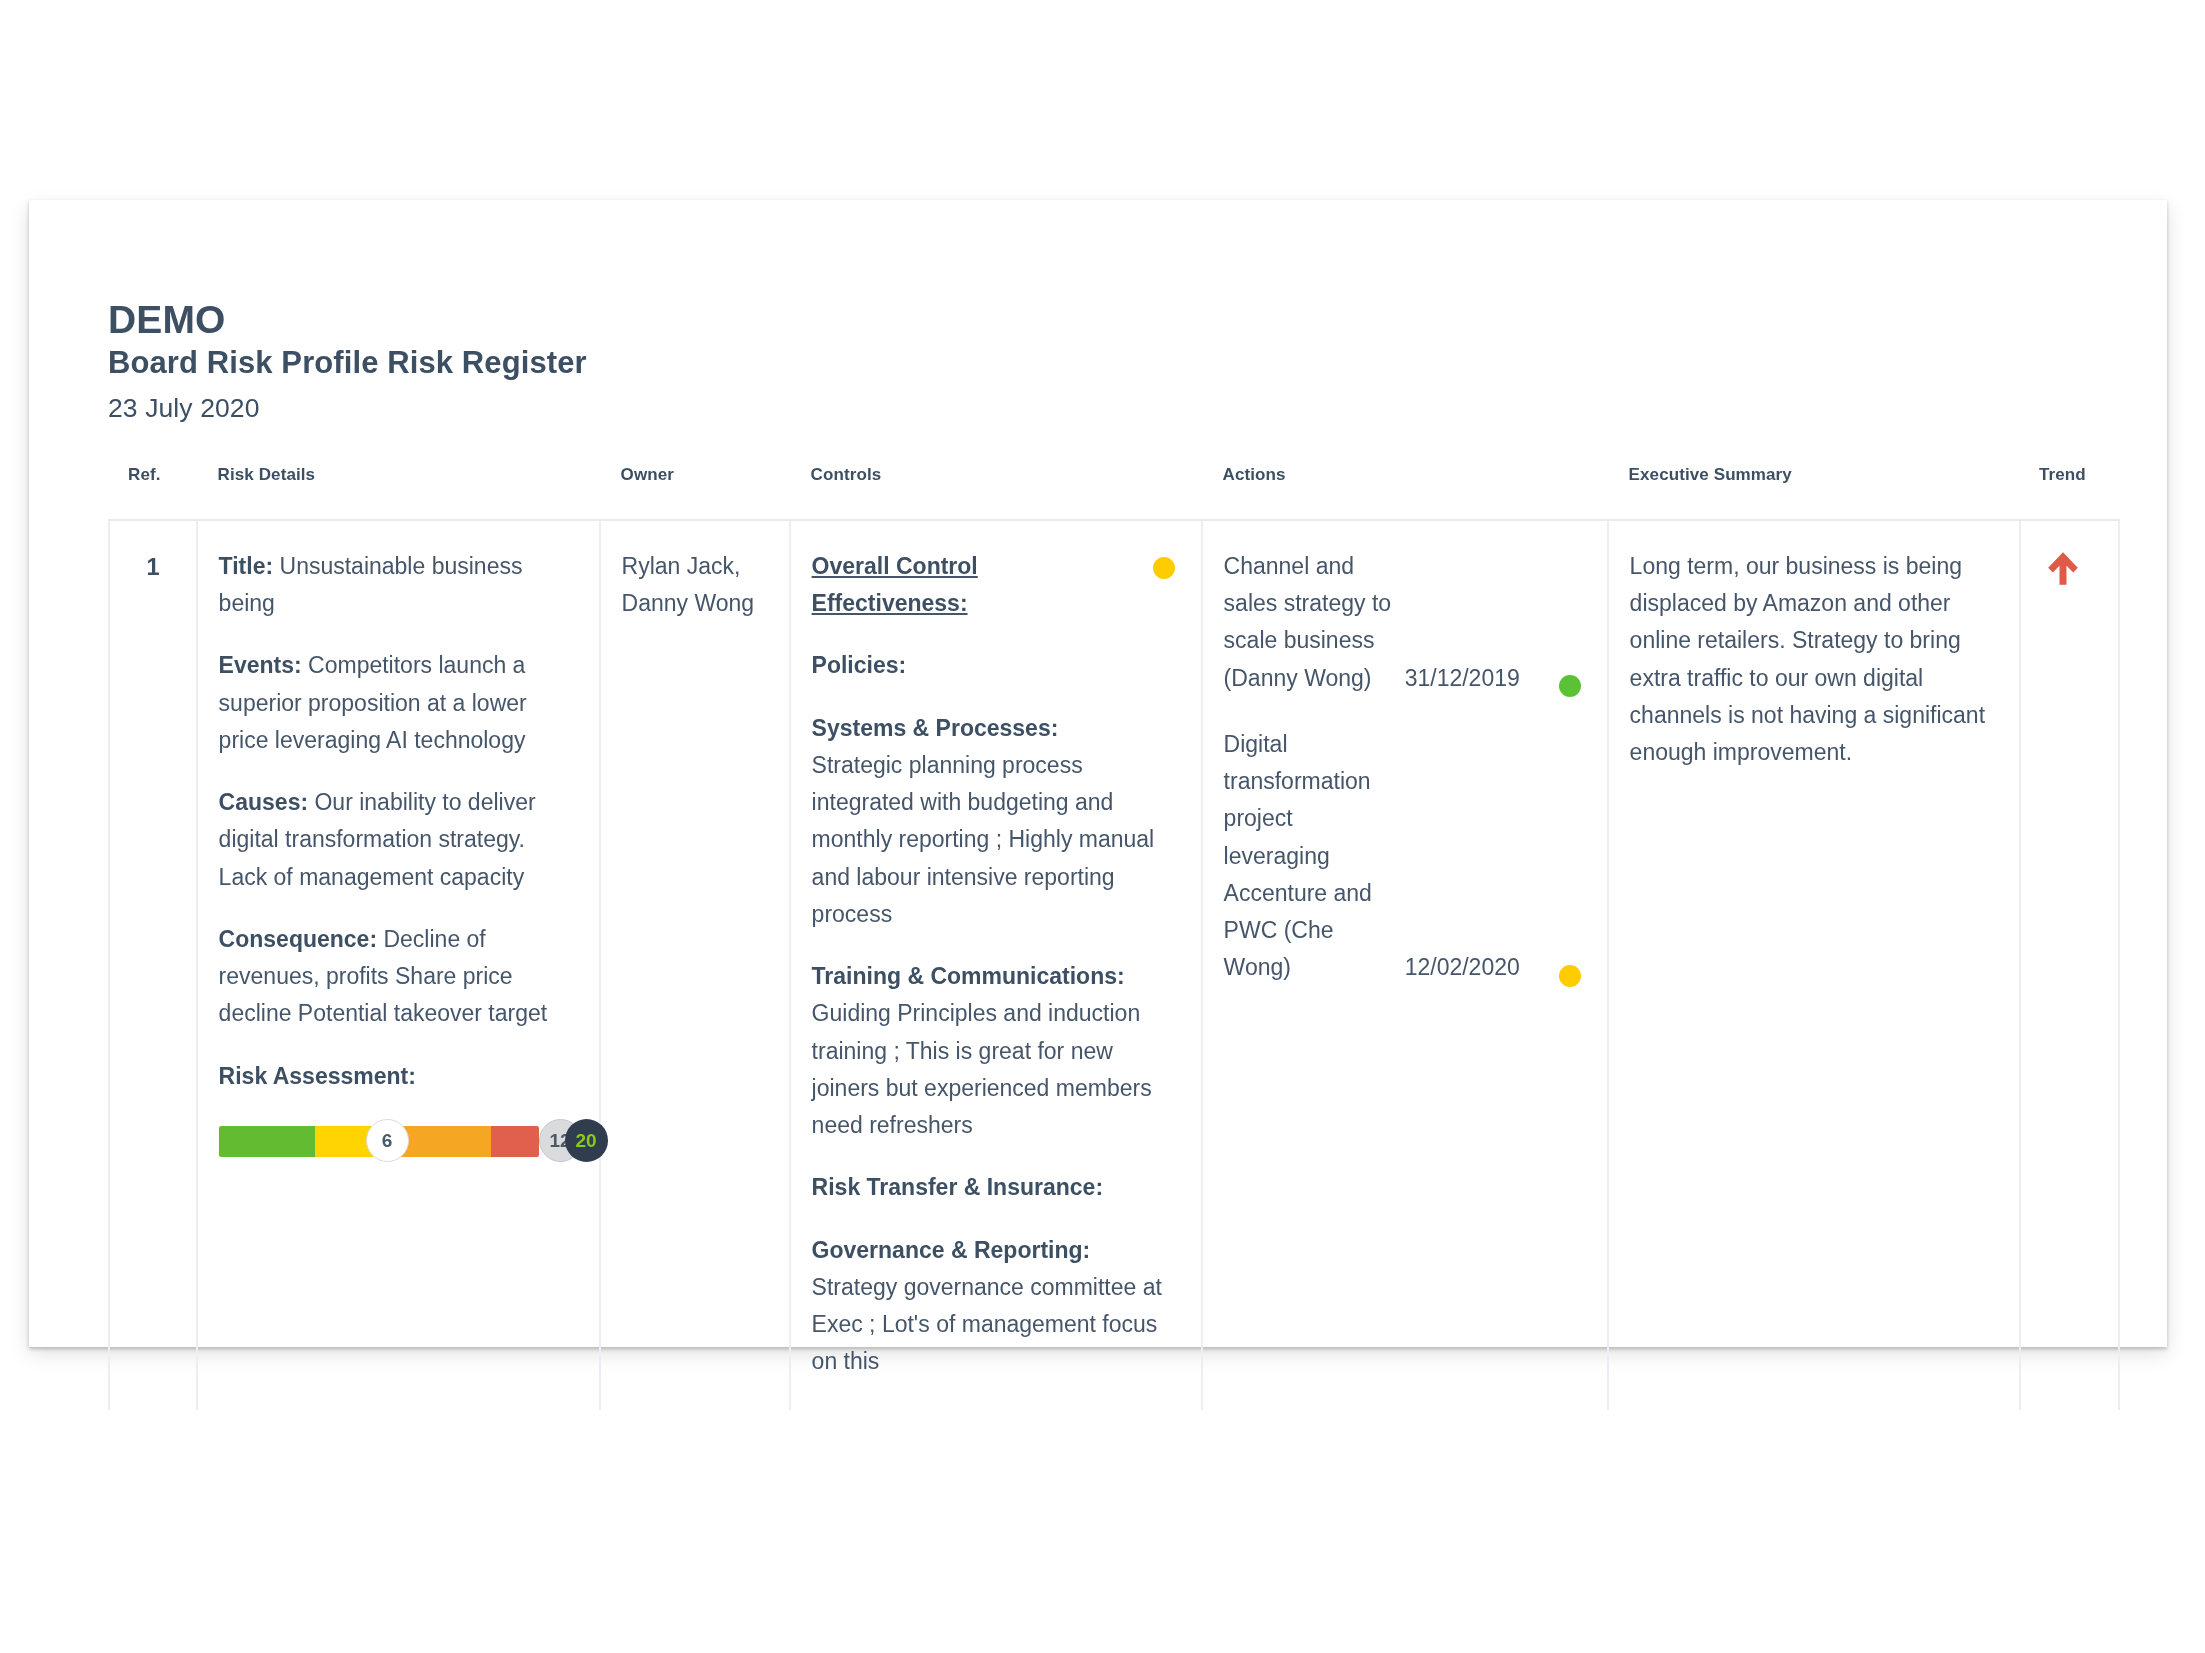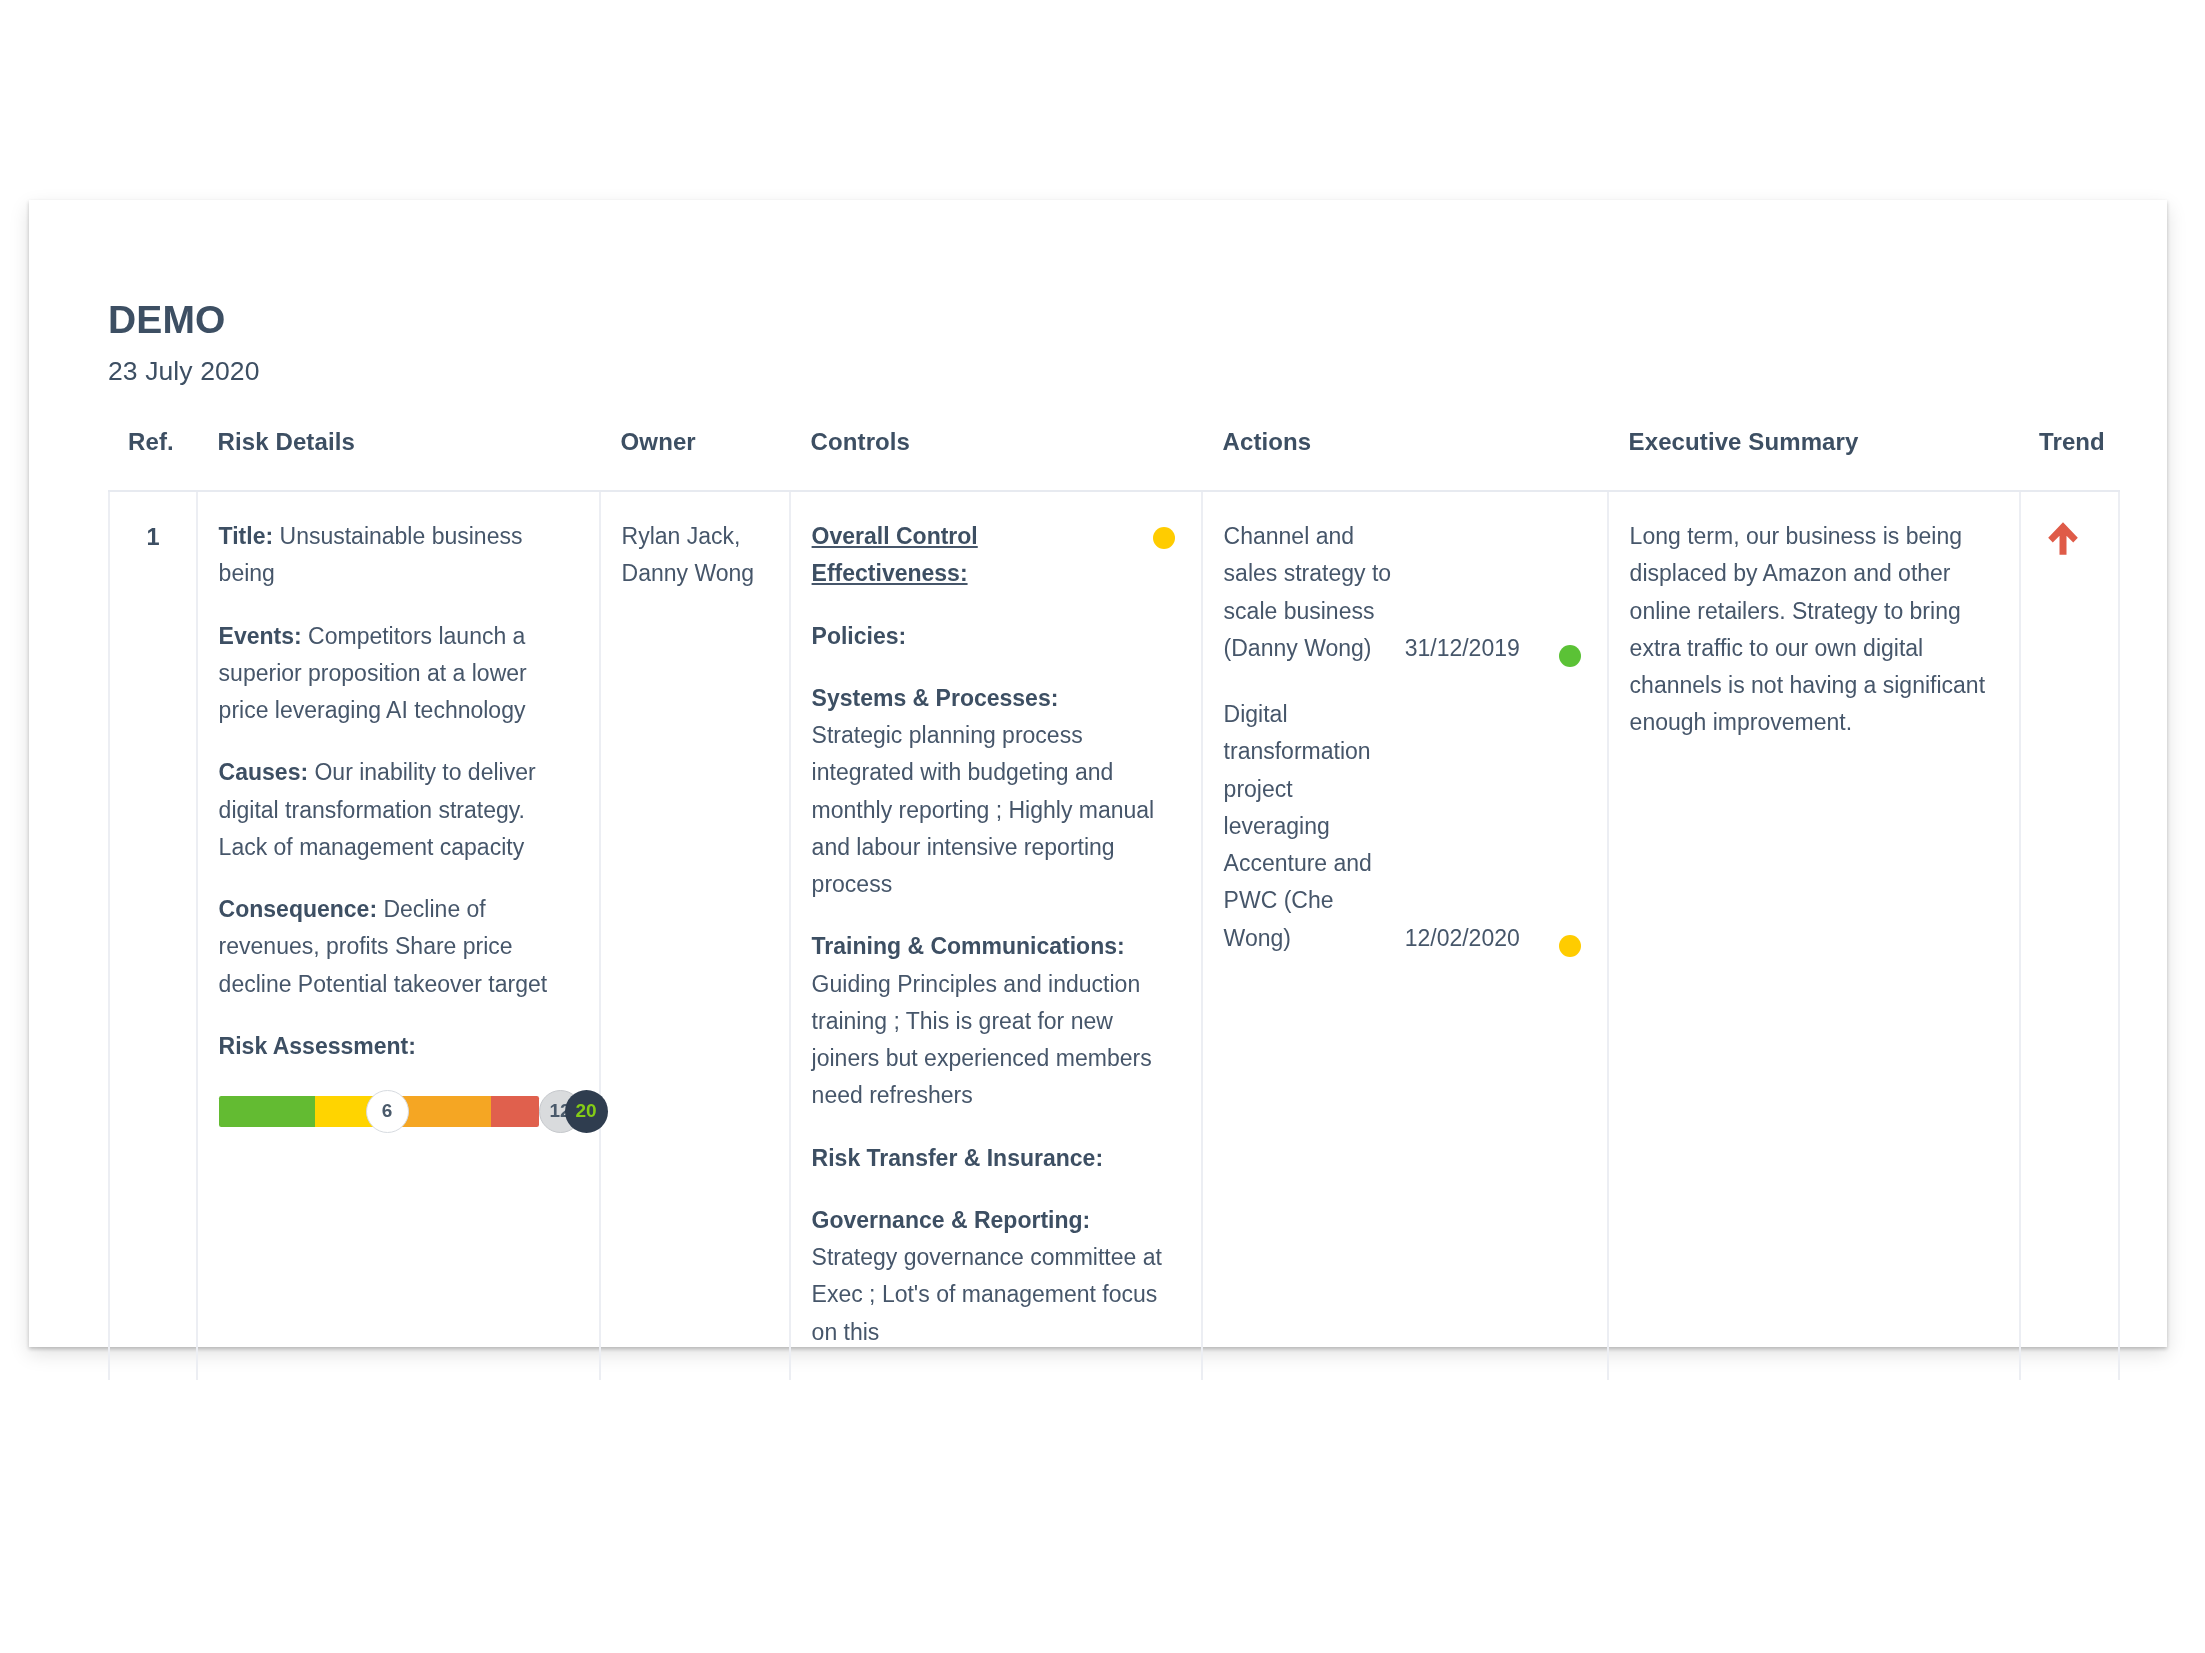--- a/index.html
+++ b/index.html
@@ -59,21 +59,21 @@
   
   .reg-table {
     margin-top: 23.5px;
     width: 2008px;
     border-collapse: collapse;
     table-layout: fixed;
   }
   .reg-table thead th {
     text-align: left;
     vertical-align: top;
-    font-size: 24px;
+    font-size: 17px;
     font-weight: 700;
     color: #3d4f63;
     padding: 17.6px 0 34px 0;
     border-bottom: 2.2px solid #e7eaf0;
     letter-spacing: 0.1px;
   }
   .reg-table thead th.th-ref       { width: 88px; padding-left: 19px; }
   .reg-table thead th.th-details   { width: 403px; padding-left: 20.6px; }
   .reg-table thead th.th-owner     { width: 190px; padding-left: 20.6px; }
   .reg-table thead th.th-controls  { width: 412px; padding-left: 20.6px; }
@@ -170,20 +170,21 @@
 </style>
 </head>
 <body>
 
 <div id="page">
 
   <div class="card">
     <div class="card-inner">
 
       <div class="doc-kicker">DEMO</div>
+      <div class="doc-title">Board Risk Profile Risk Register</div>
       <div class="doc-date">23 July 2020</div>
 
       <table class="reg-table">
         <thead>
           <tr>
             <th class="th-ref">Ref.</th>
             <th class="th-details">Risk Details</th>
             <th class="th-owner">Owner</th>
             <th class="th-controls">Controls</th>
             <th class="th-actions">Actions</th>

